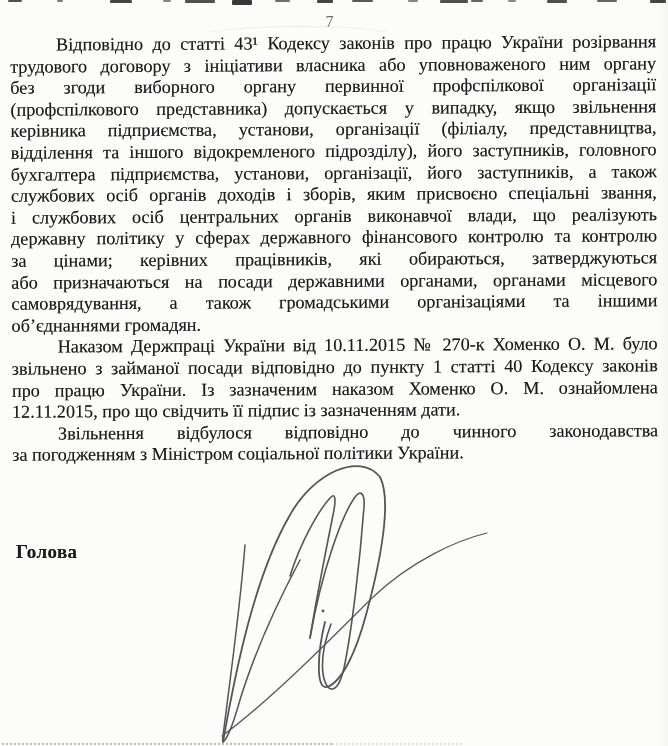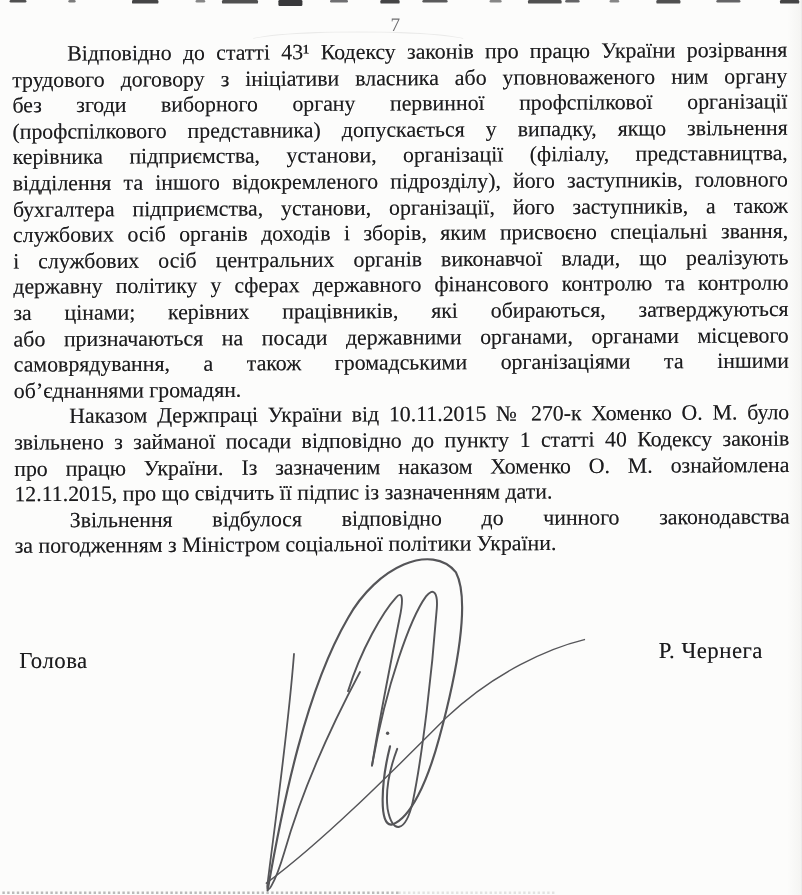--- a/index.html
+++ b/index.html
@@ -40,21 +40,21 @@
   }
   .para{margin:0;padding:0;}
   .line{
     height:21.6px;line-height:21.6px;
     text-align:justify;text-align-last:justify;
     overflow:hidden;white-space:normal;
   }
   .line.last{text-align-last:left;}
   .para .line:first-child{text-indent:46px;}
   .sig-label{
-    position:absolute;font-weight:normal;font-size:19px;
+    position:absolute;font-weight:bold;font-size:19px;
     letter-spacing:.4px;color:#1b1b1d;
     text-shadow:0 0 .5px rgba(27,27,29,.5);
   }
   .sig-label.role{left:16px;top:541px;}
   .sig-label.name{left:549px;top:532px;}
   .sig-svg{position:absolute;left:0;top:0;pointer-events:none;}
 </style>
 </head>
 <body>
 
@@ -104,21 +104,20 @@
         <div class="line">про працю України. Із зазначеним наказом Хоменко О. М. ознайомлена</div>
         <div class="line last">12.11.2015, про що свідчить її підпис із зазначенням дати.</div>
       </div>
     <div class="para">
         <div class="line">Звільнення відбулося відповідно до чинного законодавства</div>
         <div class="line last">за погодженням з Міністром соціальної політики України.</div>
       </div>
   </div>
 
   <div class="sig-label role">Голова</div>
-  <div class="sig-label name">Р. Чернега</div>
 
   <svg class="sig-svg" width="668" height="746" viewBox="0 0 668 746">
     <g fill="none" stroke="#47474b" stroke-linecap="round" stroke-linejoin="round" opacity="0.92">
 
       <path stroke-width="1.8" d="M 223,742 C 236,668 255,575 290,515 C 314,472 360,452 380,477 C 392,500 381,560 366,615 C 356,652 342,682 327,687 C 315,690 318,650 325,622"></path>
 
       <path stroke-width="1.5" d="M 245,545 C 240,610 228,695 223,736 C 221,749 229,737 237,710 C 251,661 275,607 300,560"></path>
 
       <path stroke-width="1.6" d="M 290,576 C 301,541 319,510 330,498 C 336,491 336,501 333,515 C 326,550 316,600 310,638"></path>
 

